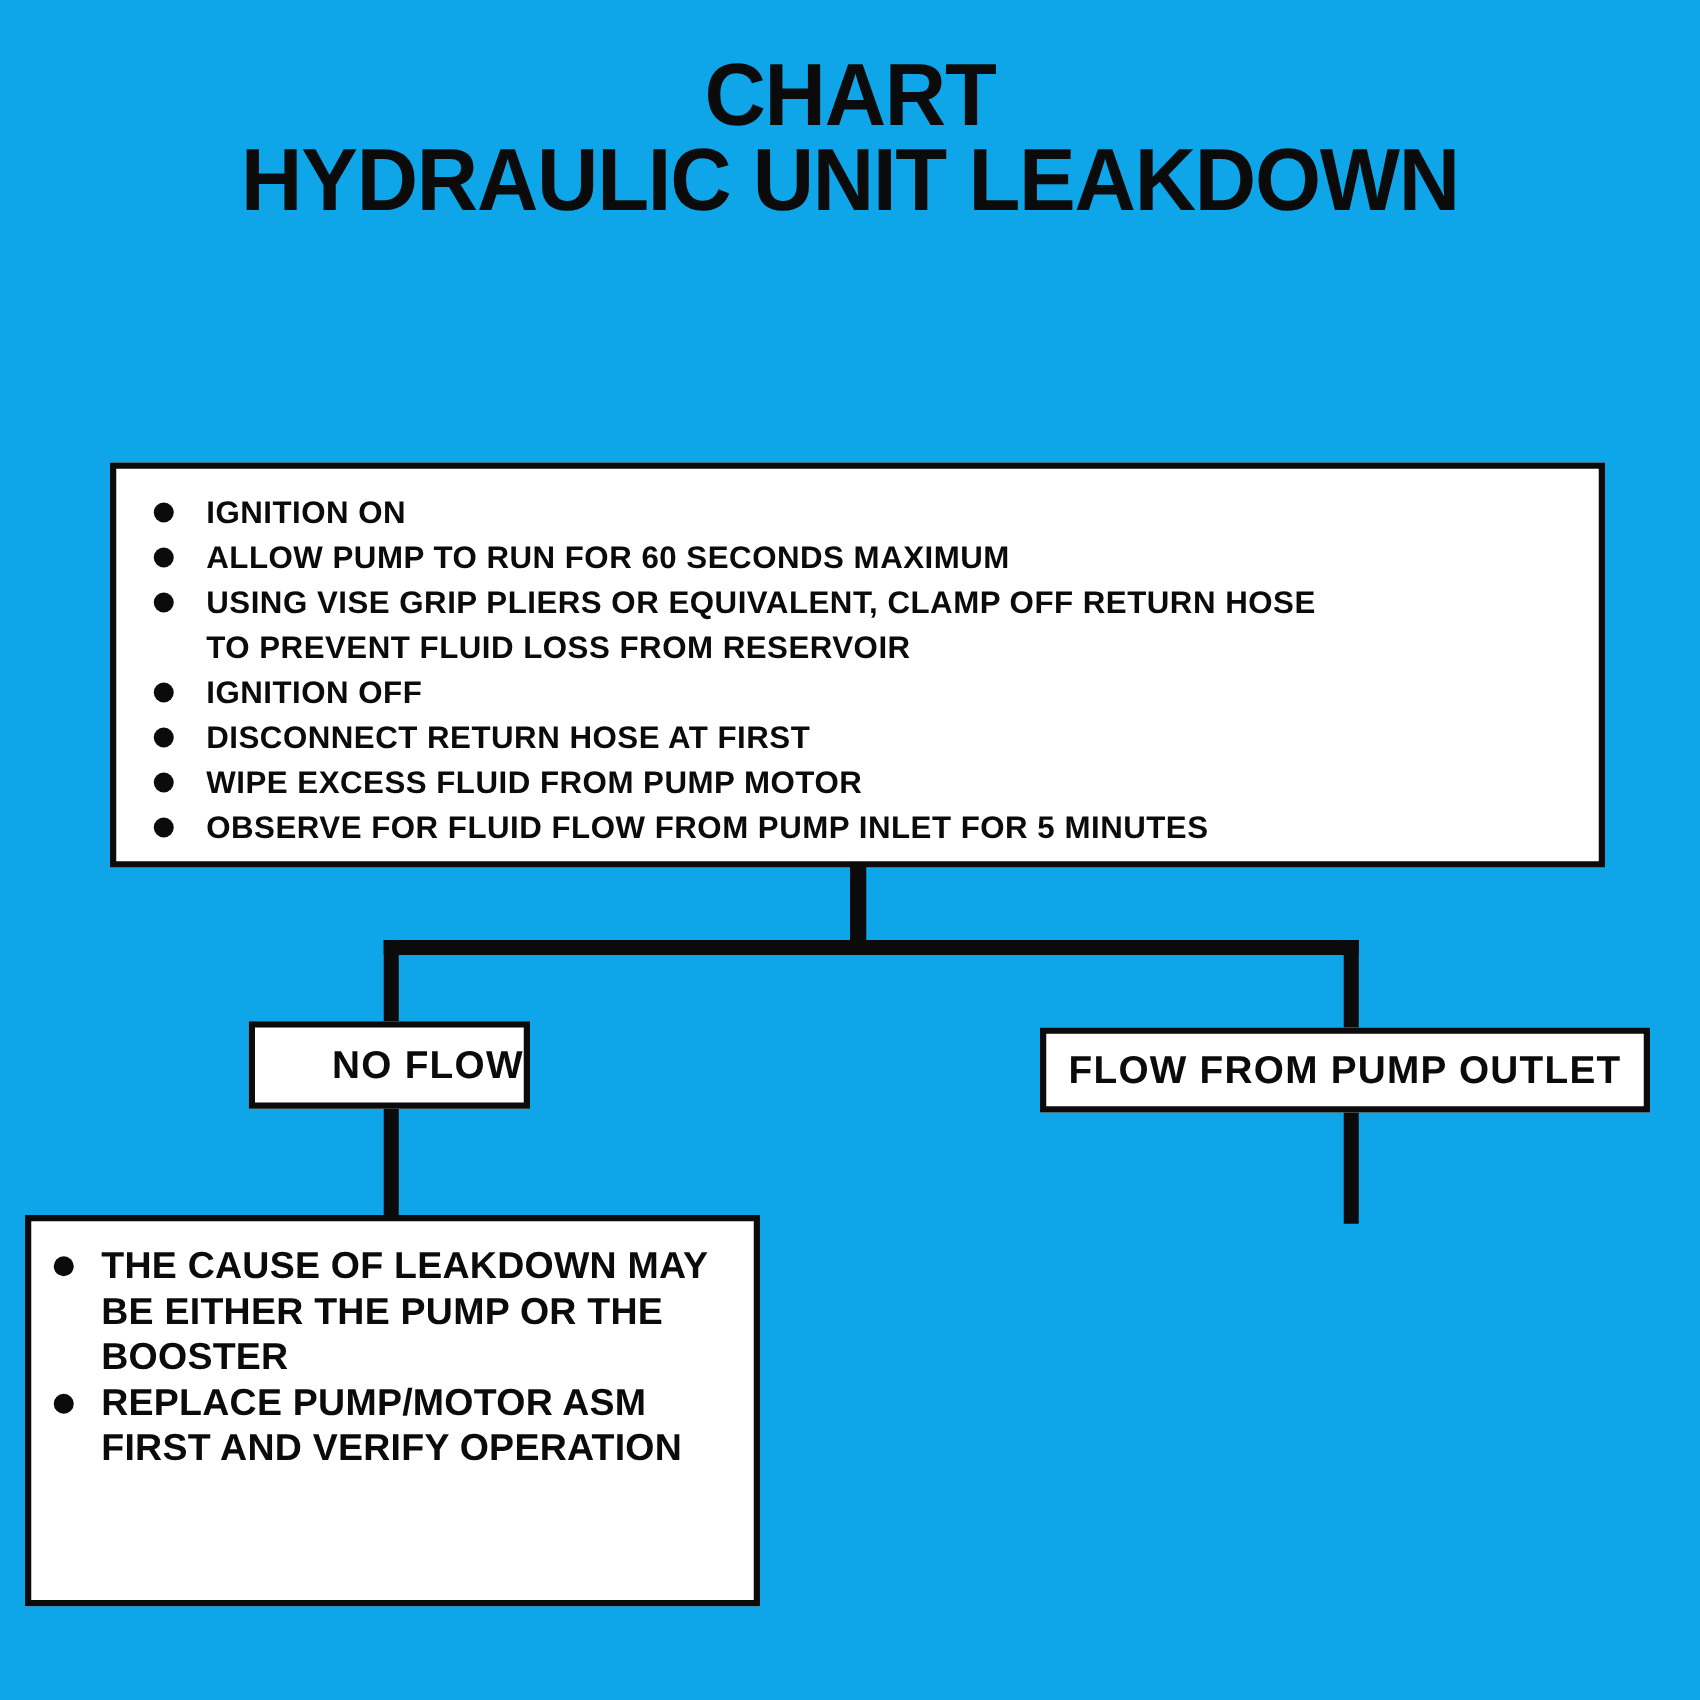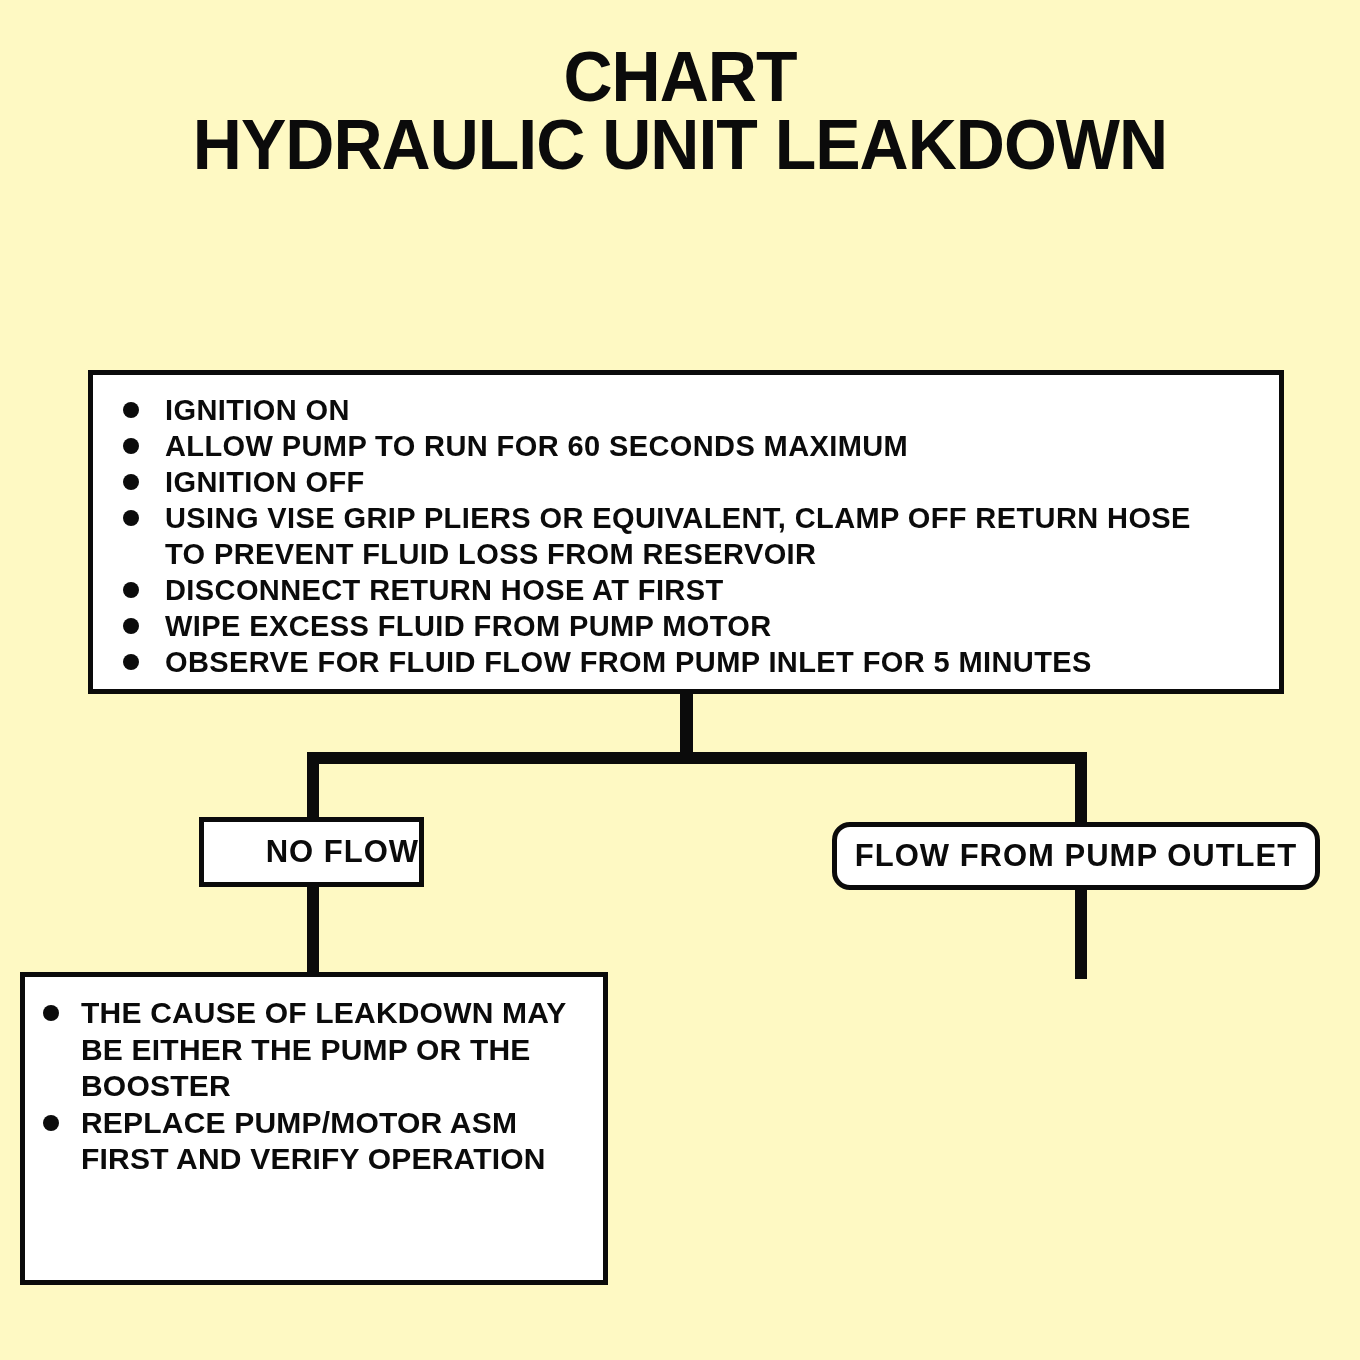--- a/index.html
+++ b/index.html
@@ -1,20 +1,20 @@
 <!DOCTYPE html>
 <html><head>
 <meta charset="utf-8">
 <style>
   html, body { margin: 0; padding: 0; background: #ffffff; }
   .page {
     position: relative;
     width: 1360px;
     height: 1360px;
-    background: #fef9c3;
+    background: #0ea5e9;
     color: #0b0b0b;
     font-family: "Liberation Sans", sans-serif;
     font-weight: 700;
     overflow: hidden;
   }
 
   
   .title {
     position: absolute;
     top: 44px;
@@ -43,21 +43,21 @@
   }
   .li { display: flex; align-items: flex-start; }
   .dot {
     flex: 0 0 auto;
     width: 16px; height: 16px;
     border-radius: 50%;
     background: #0b0b0b;
     margin: 10px 26px 0 8px;
   }
   .li-text {
-    font-size: 29px;
+    font-size: 25px;
     line-height: 36px;
     letter-spacing: 0.4px;
     white-space: pre-line;
   }
 
   
   .conn { position: absolute; background: #0b0b0b; }
   .conn-stem   { left: 680px; top: 691px; width: 13px; height: 66px; }
   .conn-hbar   { left: 307px; top: 752px; width: 780px; height: 12px; }
   .conn-ldrop1 { left: 307px; top: 752px; width: 12px; height: 70px; }
@@ -68,21 +68,21 @@
   
   .cond {
     display: flex;
     align-items: center;
     justify-content: center;
     font-size: 31px;
     letter-spacing: 1px;
     white-space: nowrap;
   }
   .cond-left  { left: 199px; top: 817px; width: 225px; height: 70px; justify-content: flex-end; }
-  .cond-right { left: 832px; top: 822px; width: 488px; height: 68px; border-radius: 18px; }
+  .cond-right { left: 832px; top: 822px; width: 488px; height: 68px; }
 
   
   .result-left {
     left: 20px; top: 972px;
     width: 588px; height: 313px;
     padding: 18px 8px 0 12px;
   }
   .result-left .dot { margin: 10px 22px 0 6px; }
   .result-left .li-text { font-size: 30px; line-height: 36.5px; letter-spacing: 0.2px; }
 
@@ -113,26 +113,26 @@
     <div class="li">
       <span class="dot"></span>
       <span class="li-text">IGNITION ON</span>
     </div>
     <div class="li">
       <span class="dot"></span>
       <span class="li-text">ALLOW PUMP TO RUN FOR 60 SECONDS MAXIMUM</span>
     </div>
     <div class="li">
       <span class="dot"></span>
-      <span class="li-text">IGNITION OFF</span>
+      <span class="li-text">USING VISE GRIP PLIERS OR EQUIVALENT, CLAMP OFF RETURN HOSE
+TO PREVENT FLUID LOSS FROM RESERVOIR</span>
     </div>
     <div class="li">
       <span class="dot"></span>
-      <span class="li-text">USING VISE GRIP PLIERS OR EQUIVALENT, CLAMP OFF RETURN HOSE
-TO PREVENT FLUID LOSS FROM RESERVOIR</span>
+      <span class="li-text">IGNITION OFF</span>
     </div>
     <div class="li">
       <span class="dot"></span>
       <span class="li-text">DISCONNECT RETURN HOSE AT FIRST</span>
     </div>
     <div class="li">
       <span class="dot"></span>
       <span class="li-text">WIPE EXCESS FLUID FROM PUMP MOTOR</span>
     </div>
     <div class="li">

